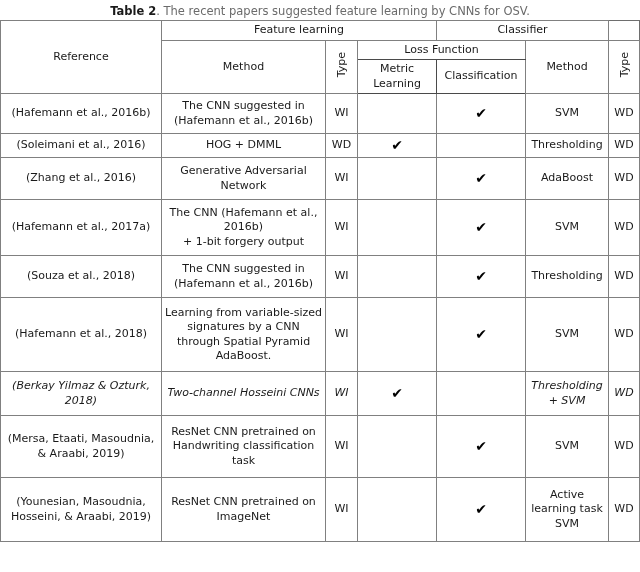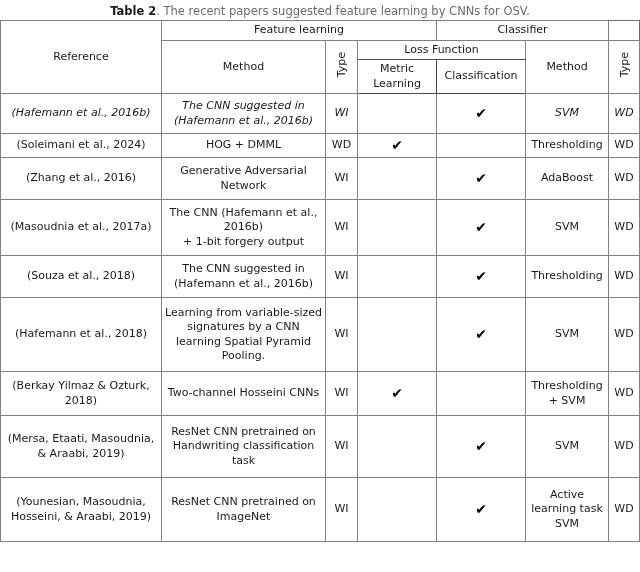--- a/index.html
+++ b/index.html
@@ -131,75 +131,75 @@
         <td colspan="2" class="loss-head">Loss Function</td>
         <td rowspan="2">Method</td>
         <td rowspan="2" class="rot"><span class="rot-inner">Type</span></td>
       </tr>
       <tr class="hdr-main">
         <td class="loss-sub">Metric Learning</td>
         <td class="loss-sub">Classification</td>
       </tr>
     </thead>
     <tbody id="tbody">
-        <tr style="height: 40px; font-style: italic;">
+        <tr style="height: 40px;">
           <td class="ref-cell">(Hafemann et al., 2016b)</td>
           <td>The CNN suggested in (Hafemann et al., 2016b)</td>
           <td>WI</td>
           <td class="check"></td>
           <td class="check">✔</td>
           <td>SVM</td>
           <td>WD</td>
         </tr>
         <tr style="height: 24px;">
-          <td class="ref-cell">(Soleimani et al., 2024)</td>
+          <td class="ref-cell">(Soleimani et al., 2016)</td>
           <td>HOG + DMML</td>
           <td>WD</td>
           <td class="check">✔</td>
           <td class="check"></td>
           <td>Thresholding</td>
           <td>WD</td>
         </tr>
         <tr style="height: 42px; margin-left: 21px;">
           <td class="ref-cell">(Zhang et al., 2016)</td>
           <td>Generative Adversarial Network</td>
           <td>WI</td>
           <td class="check"></td>
           <td class="check">✔</td>
           <td>AdaBoost</td>
           <td>WD</td>
         </tr>
         <tr style="height: 56px;">
-          <td class="ref-cell">(Masoudnia et al., 2017a)</td>
+          <td class="ref-cell">(Hafemann et al., 2017a)</td>
           <td>The CNN (Hafemann et al., 2016b)<br>+ 1-bit forgery output</td>
           <td>WI</td>
           <td class="check"></td>
           <td class="check">✔</td>
           <td>SVM</td>
           <td>WD</td>
         </tr>
         <tr style="height: 42px; margin-left: 24px;">
           <td class="ref-cell">(Souza et al., 2018)</td>
           <td>The CNN suggested in (Hafemann et al., 2016b)</td>
           <td>WI</td>
           <td class="check"></td>
           <td class="check">✔</td>
           <td>Thresholding</td>
           <td>WD</td>
         </tr>
         <tr style="height: 74px;">
           <td class="ref-cell">(Hafemann et al., 2018)</td>
-          <td>Learning from variable-sized signatures by a CNN learning Spatial Pyramid Pooling.</td>
-          <td>WI</td>
-          <td class="check"></td>
-          <td class="check">✔</td>
-          <td>SVM</td>
-          <td>WD</td>
-        </tr>
-        <tr style="height: 44px;">
+          <td>Learning from variable-sized signatures by a CNN through Spatial Pyramid AdaBoost.</td>
+          <td>WI</td>
+          <td class="check"></td>
+          <td class="check">✔</td>
+          <td>SVM</td>
+          <td>WD</td>
+        </tr>
+        <tr style="height: 44px; font-style: italic;">
           <td class="ref-cell">(Berkay Yilmaz &amp; Ozturk, 2018)</td>
           <td>Two-channel Hosseini CNNs</td>
           <td>WI</td>
           <td class="check">✔</td>
           <td class="check"></td>
           <td>Thresholding + SVM</td>
           <td>WD</td>
         </tr>
         <tr style="height: 62px;">
           <td class="ref-cell">(Mersa, Etaati, Masoudnia, &amp; Araabi, 2019)</td>

